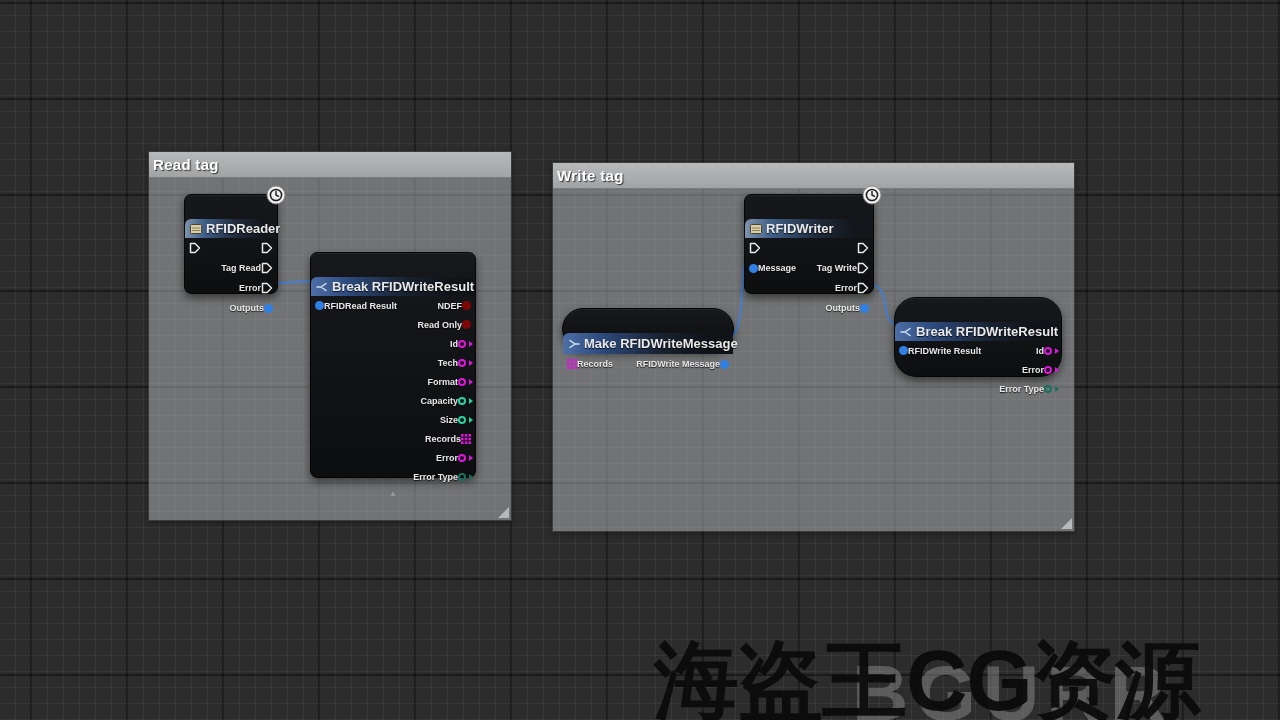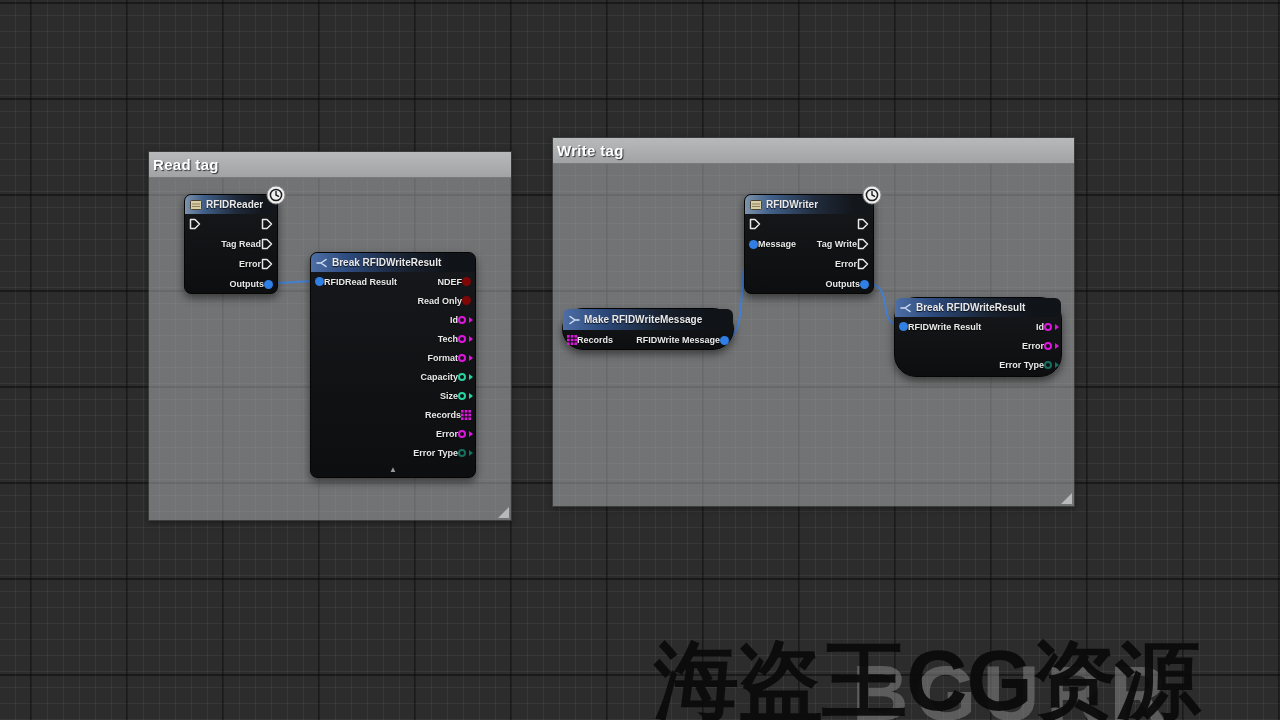--- a/index.html
+++ b/index.html
@@ -38,22 +38,23 @@
   
   .node {
     position:absolute; border-radius:7px;
     background:linear-gradient(#17181b,#0d0e10);
     border:1px solid #050505;
     box-shadow:0 4px 9px rgba(0,0,0,0.5), inset 0 1px 0 rgba(255,255,255,0.06);
     color:#e9e9e9;
   }
   .node-hdr {
     height:19px; display:flex; align-items:center; gap:4px; padding:0 5px;
-    border-radius:6px 6px 0 0; font-size:10px; font-weight:bold; white-space:nowrap;
+    border-radius:6px 6px 0 0; font-size:13px; font-weight:bold; white-space:nowrap;
     text-shadow:0 1px 1px rgba(0,0,0,0.8);
+    margin-top:24px;
   }
   .hdr-fn    { background:linear-gradient(90deg,#7e93ac 0%,#41608a 20%,#202b3c 55%,#13161b 85%); }
   .hdr-struct{ background:linear-gradient(90deg,#4d6ea6 0%,#2d4b7e 22%,#18212f 58%,#101318 85%); }
 
   .rows { display:flex; flex-direction:column; }
   .row  { height:20px; display:flex; align-items:center; justify-content:space-between; padding:0 5px; }
   .row.h19 { height:19px; }
   .side { display:flex; align-items:center; font-size:9px; font-weight:bold;
           color:#e8e8e8; text-shadow:0 1px 1px rgba(0,0,0,0.8); white-space:nowrap; }
   .side.left  { margin-left:-1px; }
@@ -111,21 +112,21 @@
 
 <div class="canvas">
 
   <div class="comment z-comments" style="left:148px; top:151px; width:364px; height:370px;">
     <div class="comment-title">
       <span>Read tag</span>
     </div>
     <div class="resize-handle"></div>
   </div>
 
-  <div class="comment z-comments" style="left:552px; top:137px; width:523px; height:370px;">
+  <div class="comment z-comments" style="left:552px; top:162px; width:523px; height:370px;">
     <div class="comment-title">
       <span>Write tag</span>
     </div>
     <div class="resize-handle"></div>
   </div>
 
   <svg class="wires z-wires">
     <path d="M 272 283 C 293 283 299 281 318 281"></path>
     <path d="M 727 339 C 750 334 735 260 752 245"></path>
     <path d="M 868 283 C 896 287 875 322 900 326"></path>

